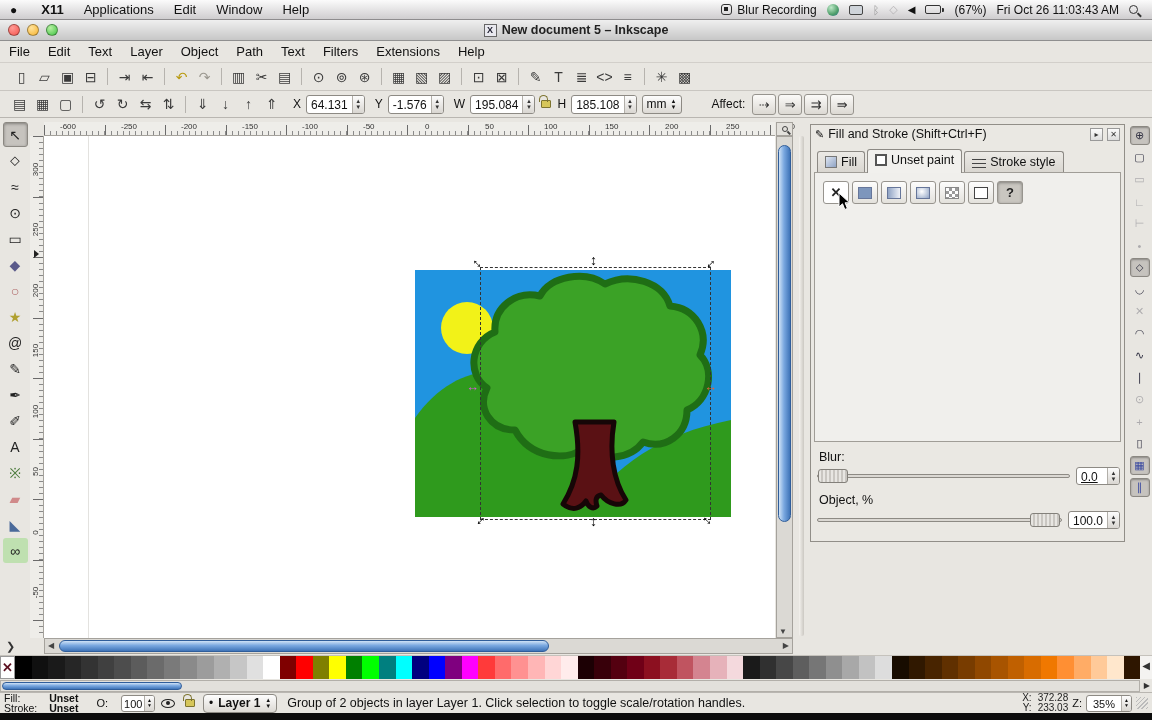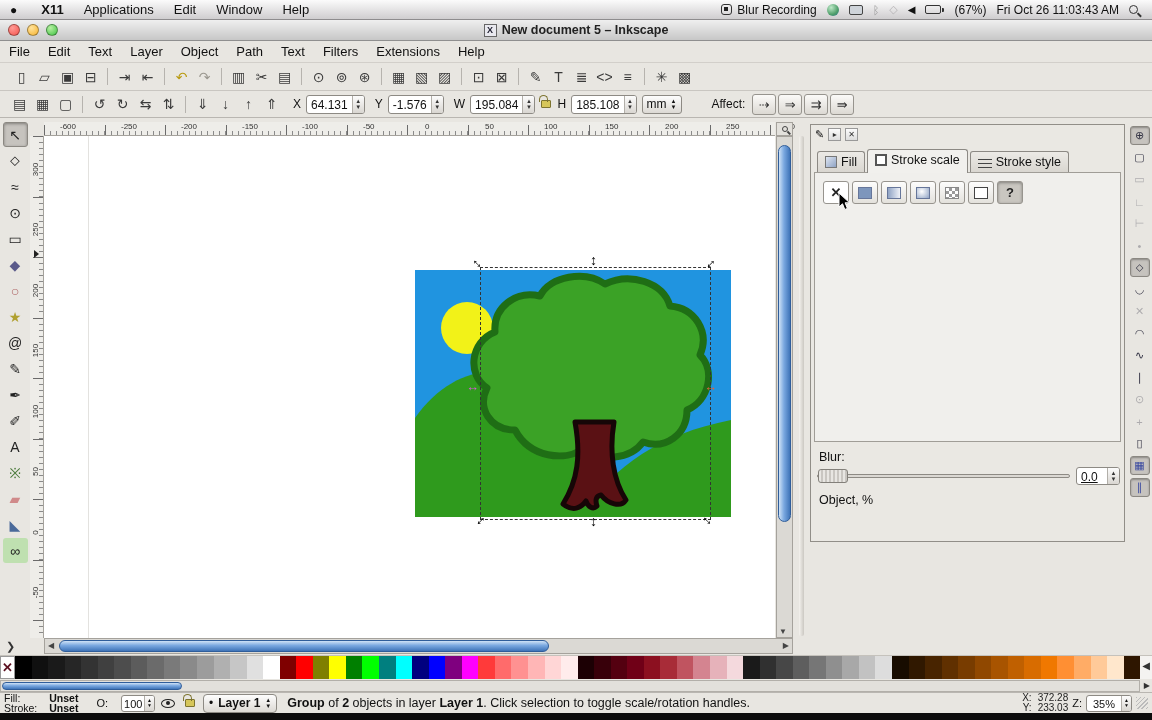--- a/index.html
+++ b/index.html
@@ -197,21 +197,21 @@
   .o-spin{display:inline-flex;height:17px;background:#fff;border:1px solid #8d8a84;border-radius:3px;overflow:hidden;margin-left:6px;}
   .o-spin .v{padding:2px 2px;font-size:11px;width:22px;overflow:hidden;white-space:nowrap;}
   .o-spin .ud{width:10px;border-left:1px solid #b2afa9;background:linear-gradient(#fcfcfc,#d9d6d1);
     display:flex;flex-direction:column;align-items:center;justify-content:center;font-size:5px;line-height:5px;}
   .mini-eye{width:14px;height:9px;border:1.5px solid #222;border-radius:50%;position:relative;margin:0 2px;}
   .mini-eye:before{content:"";position:absolute;left:4px;top:1.5px;width:4px;height:4px;border-radius:50%;background:#222;}
   .layercombo{display:inline-flex;align-items:center;height:19px;border:1px solid #8d8a84;border-radius:4px;
     background:linear-gradient(#fdfdfd,#dcd9d4);padding:0 5px;gap:5px;font-size:12px;}
   .layercombo .ud{font-size:6px;line-height:6px;display:flex;flex-direction:column;}
   .statusmsg{flex:1;font-size:12.5px;white-space:nowrap;overflow:hidden;padding-left:6px;}
-  .statusmsg .b{font-weight:bold;}
+  .statusmsg .b{font-weight:normal;}
   .coords{text-align:right;font-size:10px;line-height:10px;color:#222;}
   .coords div{display:flex;gap:6px;justify-content:flex-end;}
   .zoomspin{display:inline-flex;height:17px;background:#fff;border:1px solid #8d8a84;border-radius:3px;overflow:hidden;}
   .zoomspin .v{padding:2px 4px;font-size:11px;width:34px;text-align:center;}
   .zoomspin .ud{width:10px;border-left:1px solid #b2afa9;background:linear-gradient(#fcfcfc,#d9d6d1);
     display:flex;flex-direction:column;align-items:center;justify-content:center;font-size:5px;line-height:5px;}
   .grip{width:12px;height:12px;background:repeating-linear-gradient(135deg,#bbb 0 1px,transparent 1px 3px);}
   .bottomstrip{position:absolute;left:0;top:713px;width:100%;height:7px;background:#0d0d0d;}
 </style>
 </head>
@@ -449,31 +449,32 @@
     <div class="hthumb"></div>
     <span class="harrow" style="right:3px;">▶</span>
   </div>
 
   <div class="dock"></div>
   <div class="gutter"></div>
 
   <div class="panel">
     <div class="ptitle">
       <span style="font-size:11px;">✎</span>
+      <span class="t">Fill and Stroke (Shift+Ctrl+F)</span>
       <span class="pbtn">▸</span>
       <span class="pbtn">✕</span>
     </div>
     <div class="tabs">
       <span class="tab">
         <span class="ic-fill"></span>
         <span>Fill</span>
       </span>
       <span class="tab active">
         <span class="ic-stroke"></span>
-        <span>Stroke scale</span>
+        <span>Unset paint</span>
       </span>
       <span class="tab">
         <span class="ic-style"></span>
         <span>Stroke style</span>
       </span>
     </div>
     <div class="pframe">
       <div class="paintrow">
         <span class="pb pb-x">✕</span>
         <span class="pb pb-flat">
@@ -499,20 +500,30 @@
       <span class="slider">
           <span class="track"></span>
           <span class="thumb left"></span>
         </span>
       <span class="spinbox" style="height:18px;">
           <span class="v" style="min-width:30px;text-decoration:underline;">0.0</span>
           <span class="ud">▲<br>▼</span>
         </span>
     </div>
     <span class="sliderlab slab-op">Object, %</span>
+    <div class="srow srow-op">
+      <span class="slider">
+          <span class="track"></span>
+          <span class="thumb right"></span>
+        </span>
+      <span class="spinbox" style="height:18px;">
+          <span class="v" style="min-width:30px;">100.0</span>
+          <span class="ud">▲<br>▼</span>
+        </span>
+    </div>
   </div>
 
   <svg class="cursor" width="13" height="19" viewBox="0 0 13 19">
     <polygon points="1,1 1,15 4.5,11.8 6.8,17.5 9.4,16.4 7.1,10.8 11.6,10.8" fill="#000" stroke="#fff" stroke-width="1"></polygon>
   </svg>
 
   <div class="snapbar">
 
   <span class="snap pressed">⊕</span>
       <span class="snap">▢</span>

